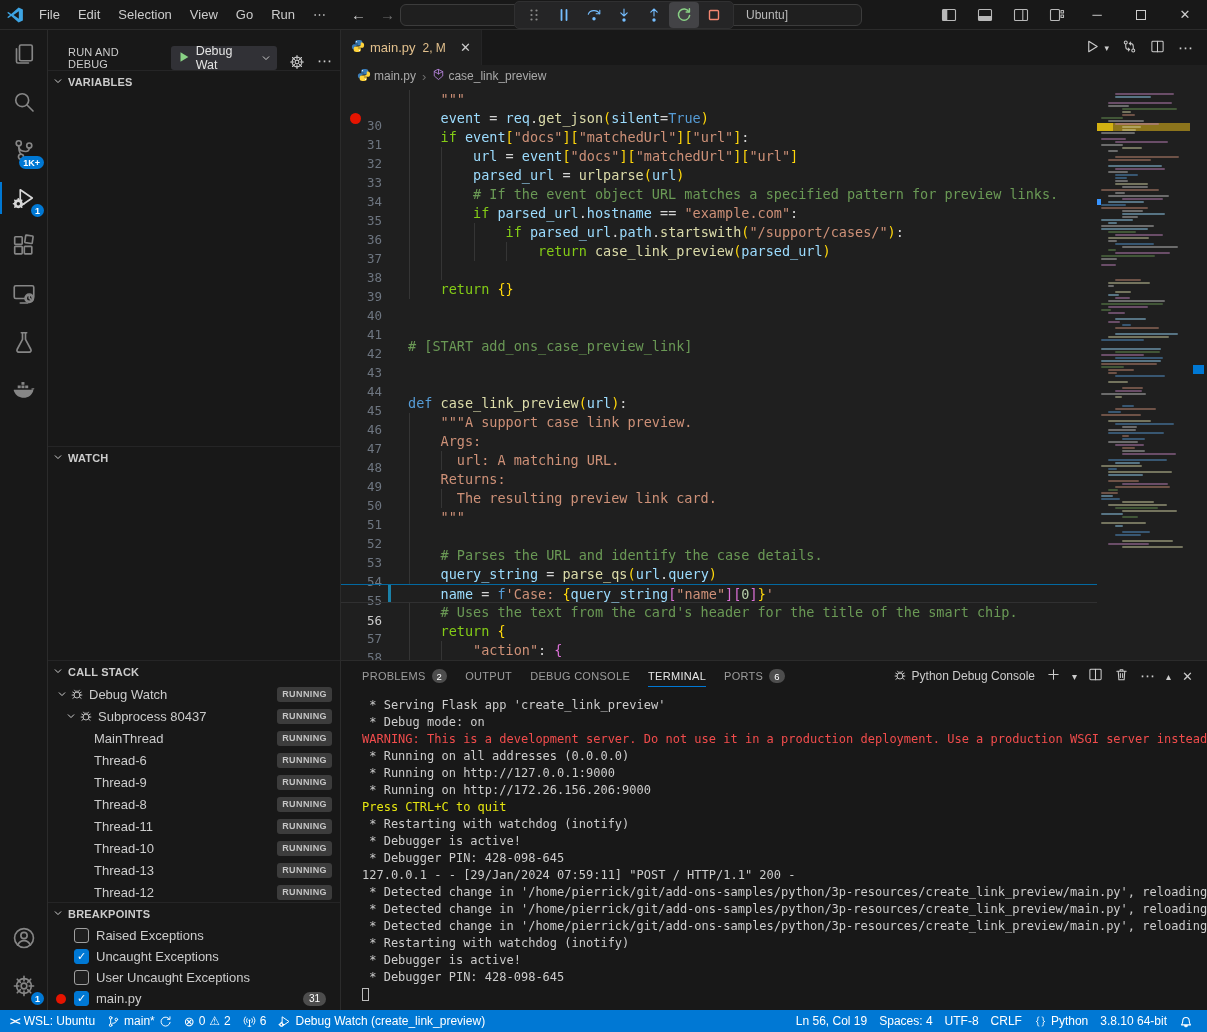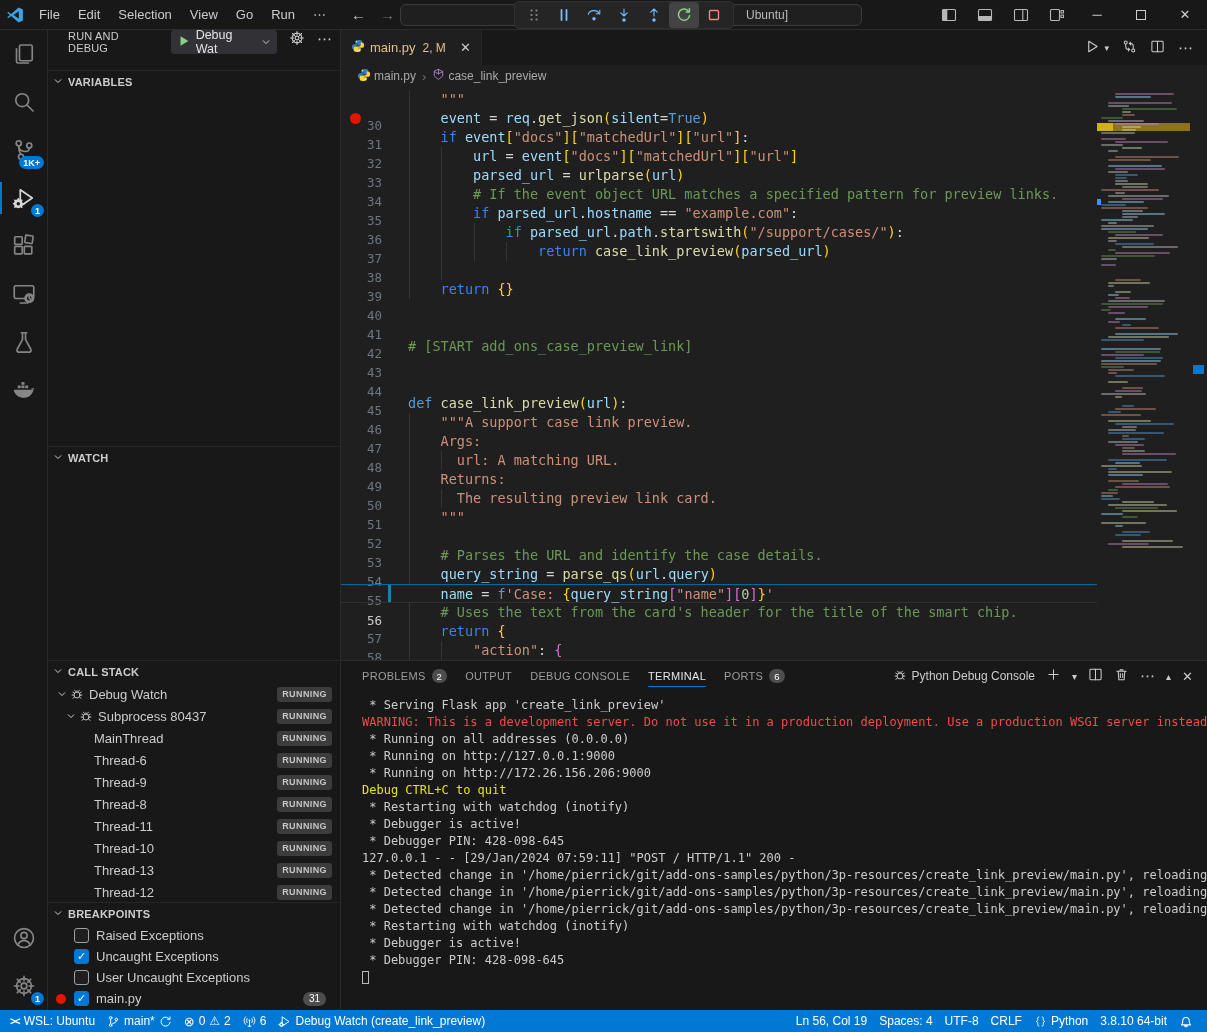--- a/index.html
+++ b/index.html
@@ -32,21 +32,21 @@
   #activitybar { width:48px; background:#181818; border-right:1px solid #2b2b2b; display:flex; flex-direction:column; }
   .act-item { height:48px; display:flex; align-items:center; justify-content:center; color:#868686; position:relative; }
   .act-item.active { color:#d7d7d7; }
   .act-item.active::before { content:""; position:absolute; left:0; top:8px; bottom:8px; width:2px; background:#0078d4; }
   .act-badge { position:absolute; bottom:5px; right:3px; background:#0078d4; color:#fff; font-size:9px;
     font-weight:bold; border-radius:10px; padding:1.5px 4px; min-width:10px; text-align:center; }
   #activity-bottom { margin-top:auto; }
 
   
   #sidebar { width:293px; background:#181818; border-right:1px solid #2b2b2b; display:flex; flex-direction:column; overflow:hidden; }
-  #sidebar-toolbar { height:40px; display:flex; align-items:flex-start; padding:0 8px 0 20px; flex:none; }
+  #sidebar-toolbar { height:40px; display:flex; align-items:flex-end; padding:0 8px 0 20px; flex:none; }
   #sidebar-title { font-size:11px; color:#cccccc; letter-spacing:.2px; }
   #debug-config { margin-left:10px; height:24px; background:#313136; border-radius:3px; display:flex; align-items:center; padding:0 6px; gap:5px; }
   #debug-config .cfg-label { font-size:12.5px; color:#e4e4e4; }
   #sidebar-toolbar .sb-act { margin-left:12px; color:#cccccc; display:flex; }
   .section { border-top:1px solid #252526; display:flex; flex-direction:column; overflow:hidden; }
   .sec-header { height:22px; flex:none; display:flex; align-items:center; gap:5px; padding-left:5px;
     font-size:11px; font-weight:bold; color:#cccccc; letter-spacing:.2px; }
   .sec-body { flex:1; overflow:hidden; }
   #sec-variables { height:376px; } #sec-watch { height:214px; }
   #sec-callstack { height:242px; } #sec-breakpoints { flex:1; }
@@ -81,21 +81,21 @@
   .code-line { height:19px; display:flex; position:relative; margin-right:110px; }
   .code-line.current { border-top:1px solid #0369a1; border-bottom:1px solid #303031; }
   .ln { width:41px; flex:none; text-align:right; color:#6e7681; font-family:"DejaVu Sans Mono", monospace;
     font-size:12.5px; line-height:19px;margin-top:26px; }
   .code-line.current .ln { color:#cccccc; }
   .bp-dot { position:absolute; left:9px; top:4px; width:11px; height:11px; border-radius:50%; background:#e51400; }
   .mod-marker { position:absolute; left:47px; top:0; width:3px; height:100%; background:#1b81a8; }
   .line-content { margin-left:26px; position:relative; font-family:"DejaVu Sans Mono", monospace;
     font-size:13.5px; line-height:19px; white-space:pre; }
   .guide { position:absolute; top:0; bottom:0; width:1px; background:#353535; }
-  .tok-kw{color:#3b82f6} .tok-def{color:#569CD6} .tok-fn{color:#DCDCAA} .tok-var{color:#9CDCFE}
+  .tok-kw{color:#84cc16} .tok-def{color:#569CD6} .tok-fn{color:#DCDCAA} .tok-var{color:#9CDCFE}
   .tok-str{color:#CE9178} .tok-com{color:#6A9955} .tok-num{color:#B5CEA8} .tok-txt{color:#D4D4D4}
   .tok-br1{color:#ffd70b} .tok-br2{color:#da70d6}
   #minimap { position:absolute; top:0; right:17px; width:93px; height:100%; background:#1f1f1f; }
   .mm-row { position:absolute; height:2px; border-radius:1px; }
   #mm-highlight { position:absolute; left:0; right:0; top:36px; height:8px; background:#8c741c; }
   #mm-highlight::before { content:""; position:absolute; left:0; width:16px; height:100%; background:#d3b112; }
   #mm-git { position:absolute; left:0; top:112px; width:4px; height:6px; background:#3794ff; }
   #overview-ruler { position:absolute; top:0; right:0; width:17px; height:100%; }
   #ruler-marker { position:absolute; top:278px; right:3px; width:11px; height:9px; background:#0078d4; }
 
@@ -814,25 +814,26 @@
                 <path d="M3 4.5h10M6.5 4.5V3h3v1.5M4.5 4.5l.7 9.2h5.6l.7-9.2M6.8 7v4.2M9.2 7v4.2"></path>
               </svg></span>
           <span style="font-size:15px;">⋯</span>
           <span class="small">▴</span>
           <span>✕</span>
         </div>
       </div>
       <div id="terminal">
         <div id="terminal-lines">
             <div class="term-line t-default"> * Serving Flask app 'create_link_preview'</div>
+            <div class="term-line t-default"> * Debug mode: on</div>
             <div class="term-line t-red">WARNING: This is a development server. Do not use it in a production deployment. Use a production WSGI server instead.</div>
             <div class="term-line t-default"> * Running on all addresses (0.0.0.0)</div>
             <div class="term-line t-default"> * Running on http://127.0.0.1:9000</div>
             <div class="term-line t-default"> * Running on http://172.26.156.206:9000</div>
-            <div class="term-line t-yellow">Debug CTRL+C to quit</div>
+            <div class="term-line t-yellow">Press CTRL+C to quit</div>
             <div class="term-line t-default"> * Restarting with watchdog (inotify)</div>
             <div class="term-line t-default"> * Debugger is active!</div>
             <div class="term-line t-default"> * Debugger PIN: 428-098-645</div>
             <div class="term-line t-default">127.0.0.1 - - [29/Jan/2024 07:59:11] "POST / HTTP/1.1" 200 -</div>
             <div class="term-line t-default"> * Detected change in '/home/pierrick/git/add-ons-samples/python/3p-resources/create_link_preview/main.py', reloading</div>
             <div class="term-line t-default"> * Detected change in '/home/pierrick/git/add-ons-samples/python/3p-resources/create_link_preview/main.py', reloading</div>
             <div class="term-line t-default"> * Detected change in '/home/pierrick/git/add-ons-samples/python/3p-resources/create_link_preview/main.py', reloading</div>
             <div class="term-line t-default"> * Restarting with watchdog (inotify)</div>
             <div class="term-line t-default"> * Debugger is active!</div>
             <div class="term-line t-default"> * Debugger PIN: 428-098-645</div>

